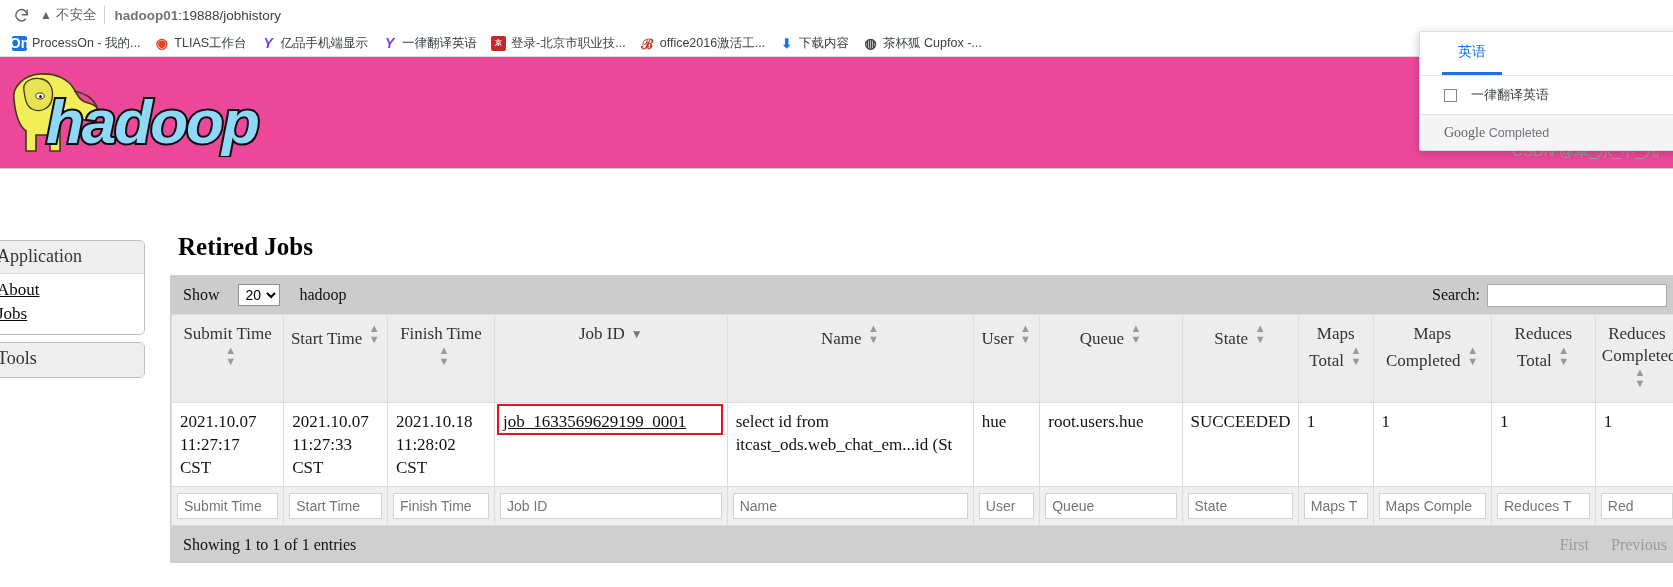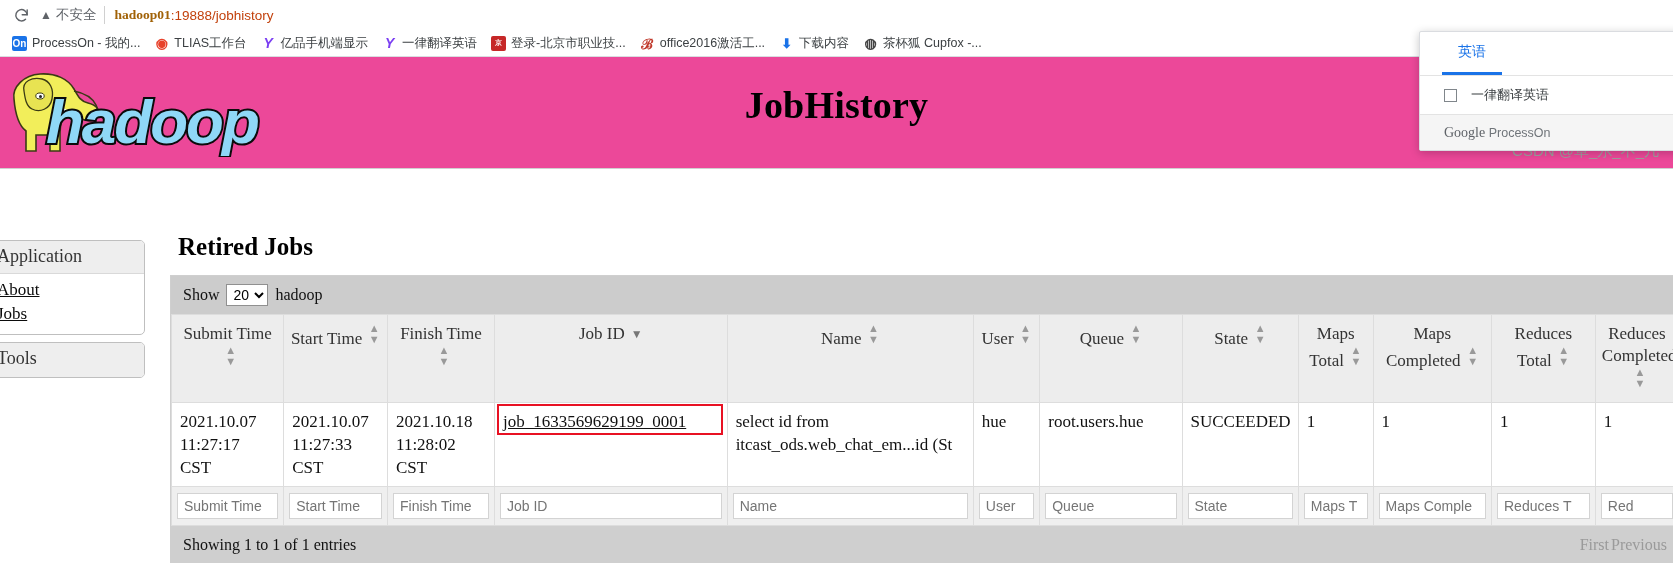--- a/index.html
+++ b/index.html
@@ -38,22 +38,22 @@
   }
   .not-secure {
     display: flex; align-items: center; gap: 4px;
     color: #5f6368;
     padding-right: 8px;
     border-right: 1px solid #d0d0d0;
     margin-right: 9px;
     font-size: 13.5px;
   }
   .warn-icon { font-size: 12px; color: #5f6368; }
-  .url-strong { color: #a16207; font-weight: 600; font-family: Liberation Serif, serif; }
-  .url-rest { color: #c2410c; }
+  .url-strong { color: #737373; font-weight: 600; }
+  .url-rest { color: #404040; }
 
   #bookmarks-row {
     height: 27px;
     display: flex;
     align-items: center;
     padding: 0 6px;
     gap: 2px;
     border-bottom: 1px solid #dadce0;
     background: #ffffff;
     overflow: hidden;
@@ -66,21 +66,21 @@
     color: #3c4043;
     white-space: nowrap;
     cursor: pointer;
     border-radius: 3px;
     flex: 0 0 auto;
   }
   .bm-ico {
     width: 15px; height: 15px;
     border-radius: 2px;
     display: flex; align-items: center; justify-content: center;
-    font-size: 10px; font-weight: bold;
+    font-size: 14px; font-weight: bold;
     color: #fff;
     flex: 0 0 auto;
     overflow: hidden;
   }
   .bm-processon { background: #1a73e8; }
   .bm-tlias { background: #ffffff; color: #e8412a; font-size: 14px; }
   .bm-yp { background: #ffffff; color: #7b3ff2; font-size: 14px; font-style: italic; font-weight: 900; }
   .bm-login { background: #c62828; font-size: 7px; }
   .bm-office { background: #ffffff; color: #c0392b; font-size: 14px; font-weight: 900; }
   .bm-dl { background: #ffffff; color: #1a73e8; font-size: 13px; }
@@ -225,21 +225,21 @@
     height: 38px;
     background: #cccccc;
     display: flex;
     align-items: center;
     padding: 0 12px;
     font-size: 16px;
     color: #111;
     font-family: "Liberation Serif", serif;
     justify-content: space-between;
   }
-  .show-entries { display: flex; align-items: center; gap: 7px; }
+  .show-entries { display: flex; align-items: center; gap: 19px; }
   #length-select {
     height: 22px;
     font-size: 14px;
     font-family: "Liberation Sans", sans-serif;
     border: 1px solid #909090;
     background: #fff;
     padding: 0 2px;
   }
   .search-group { display: flex; align-items: center; gap: 7px; }
   #search-input {
@@ -323,21 +323,21 @@
     background: #cfcfcf;
     display: flex;
     align-items: center;
     justify-content: space-between;
     padding: 0 12px;
     font-size: 16px;
     color: #111;
     font-family: "Liberation Serif", serif;
     border-top: 1px solid #cfcfcf;
   }
-  .pager { display: flex; align-items: center; gap: 2px; color: #9a9a9a; }
+  .pager { display: flex; align-items: center; gap: 22px; color: #9a9a9a; }
   .pager span { cursor: pointer; }
 
   
   #watermark {
     position: absolute;
     right: 14px; bottom: 8px;
     font-size: 15px;
     color: #9e9e9e;
     font-family: "Liberation Sans", sans-serif;
   }
@@ -404,21 +404,21 @@
   <div id="translate-tabs">
     <div class="tr-tab active">英语</div>
   </div>
   <div id="translate-check-row">
     <span class="tr-checkbox"></span>
     <span>一律翻译英语</span>
   </div>
   <div id="translate-footer">
     <span class="gt-g">Google</span>
     <span>&nbsp;</span>
-    <span>ProcessOn</span>
+    <span>Completed</span>
   </div>
 </div>
 
 <div id="page">
 
   <div id="page-header">
 
     <svg id="hadoop-logo" viewBox="0 0 316 92">
       <g>
 
@@ -435,21 +435,20 @@
         <circle cx="36.5" cy="31.4" r="1.5" fill="#222"></circle>
 
         <path d="M58 44 C64 46 68 50 68 56" fill="none" stroke="#ffffff" stroke-width="2.6"></path>
       </g>
 
       <g>
         <text x="42" y="78" font-family="Liberation Sans, sans-serif" font-size="62" font-weight="bold" font-style="italic" fill="#8fd8f7" stroke="#0b0b0b" stroke-width="4" paint-order="stroke" letter-spacing="-2">hadoop</text>
       </g>
     </svg>
 
-    <div id="page-title">JobHistory</div>
   </div>
 
   <div id="left-nav">
     <div class="nav-panel">
       <div class="nav-head">Application</div>
       <div class="nav-body">
         <span class="nav-link">About</span>
         <span class="nav-link">Jobs</span>
       </div>
     </div>
@@ -463,20 +462,24 @@
 
     <div id="table-wrap">
 
       <div id="table-toolbar">
         <div class="show-entries">
           <span>Show</span>
           <select id="length-select">
             <option>20</option>
           </select>
           <span>hadoop</span>
+        </div>
+        <div class="search-group">
+          <span>Search:</span>
+          <input id="search-input" type="text" placeholder="" style="">
         </div>
       </div>
 
       <table class="jobs">
         <colgroup>
           <col style="width:108px">
             <col style="width:100px">
             <col style="width:103px">
           <col style="width:224px">
             <col style="width:237px">

